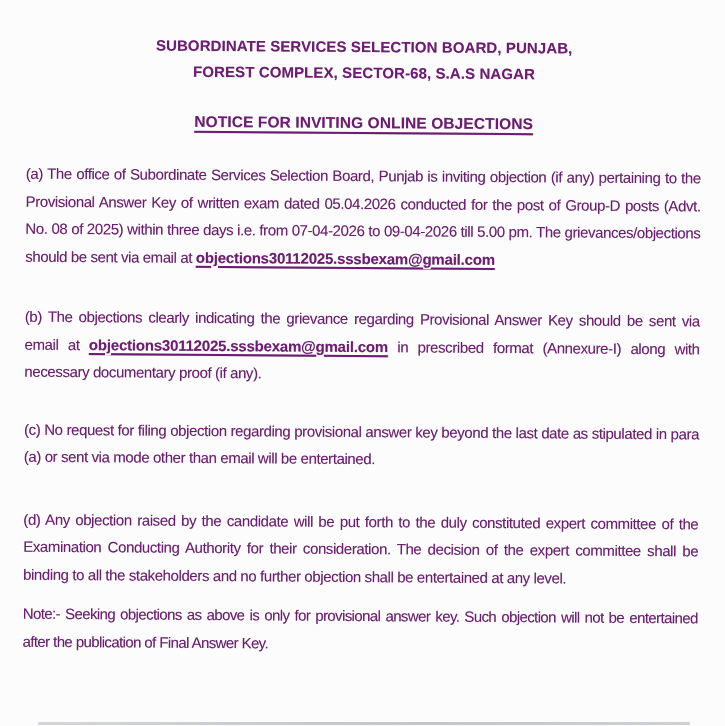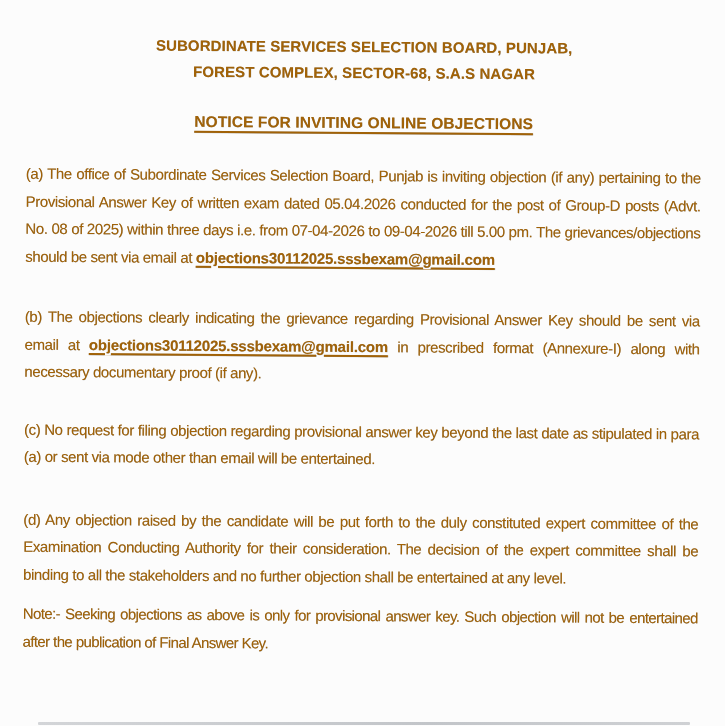--- a/index.html
+++ b/index.html
@@ -7,21 +7,21 @@
     padding: 0;
     background: #fcfcfc;
   }
   .page {
     position: relative;
     width: 725px;
     height: 726px;
     background: #fcfcfc;
     overflow: hidden;
     font-family: "Liberation Sans", sans-serif;
-    color: #a16207;
+    color: #701a75;
   }
   .doc {
     position: absolute;
     top: 0;
     left: 0;
     width: 675px;
     padding: 34px 23px 0 27px;
     transform: rotate(0.4deg);
     transform-origin: 50% 0;
     text-shadow: 0.2px 0.2px 0.3px rgba(0,0,0,0.32);

